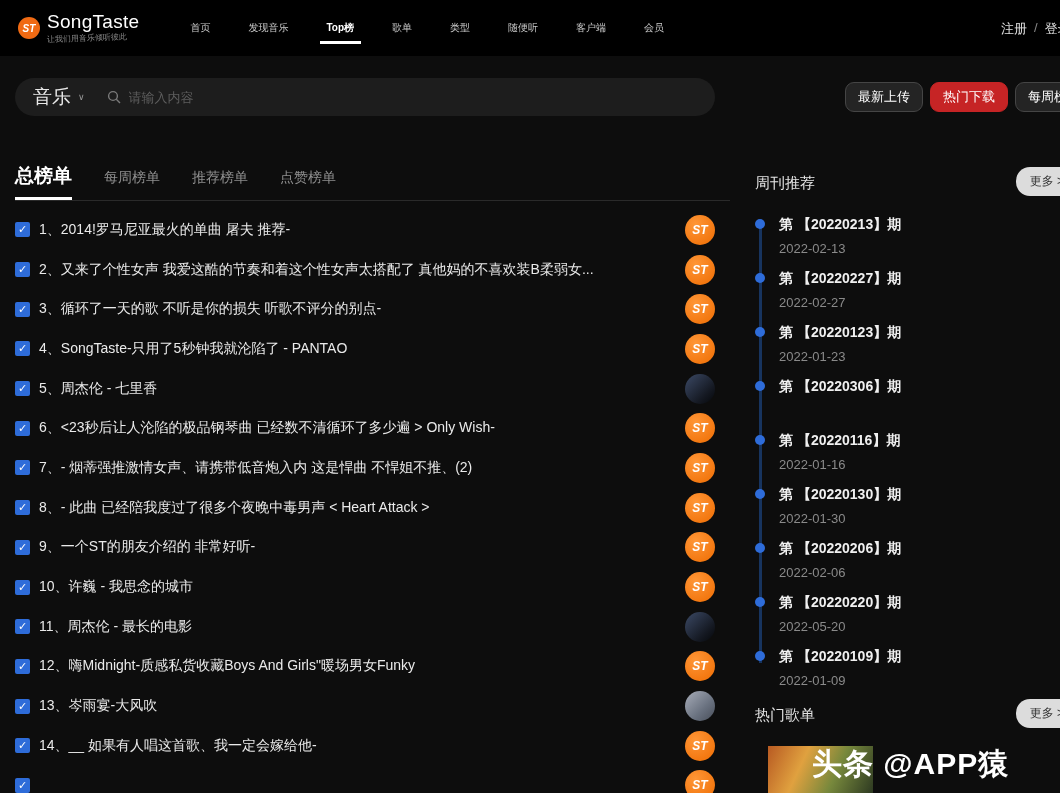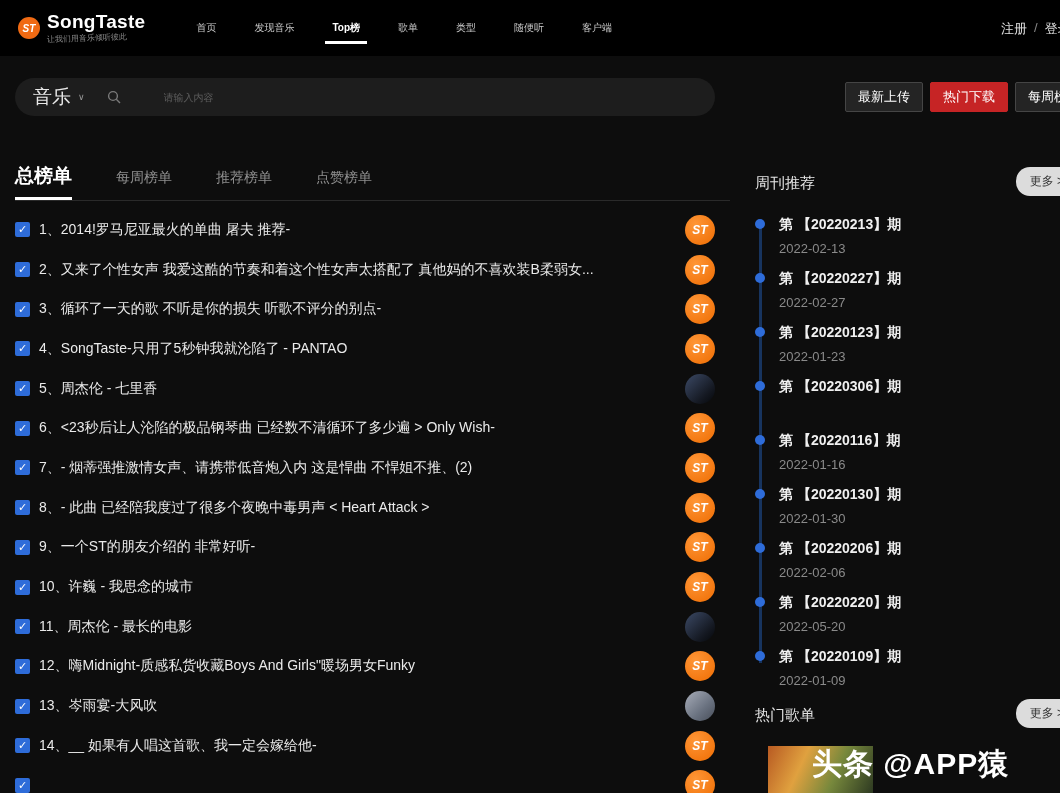--- a/index.html
+++ b/index.html
@@ -10,51 +10,51 @@
     font-family:"Liberation Sans","DejaVu Sans",sans-serif;
     color:#e6e6e6;
   }
 
   
   .header { position:relative; height:56px; background:#000; display:flex; align-items:center; padding:0 18px; z-index:3; }
   .logo { display:flex; align-items:center; gap:7px; cursor:pointer; }
   .logo-badge { width:22px; height:22px; border-radius:50%; background:#f06a13; color:#fff;
     font-size:10px; font-weight:bold; font-style:italic; display:flex; align-items:center; justify-content:center; }
   .logo-text { display:flex; flex-direction:column; }
-  .logo-name { font-size:19px; font-weight:bold; color:#fff; letter-spacing:.3px; }
+  .logo-name { font-size:19px; font-weight:normal; color:#fff; letter-spacing:.3px; }
   .logo-tagline { font-size:8px; color:#8a8a8a; margin-top:1px; transform:rotate(-2deg); transform-origin:left; }
   .nav { display:flex; margin-left:32px; height:100%; }
   .nav-item { position:relative; display:flex; align-items:center; height:100%; padding:0 19px;
     font-size:10px; color:#c9c9c9; cursor:pointer; white-space:nowrap; }
   .nav-item.active { color:#fff; font-weight:bold; }
   .nav-item.active::after { content:""; position:absolute; left:12px; right:12px; bottom:12px; height:3px; background:#fff; }
   .auth { position:absolute; left:1001px; top:20px; display:flex; gap:7px; font-size:13px; color:#e0e0e0; white-space:nowrap; }
   .auth span { cursor:pointer; }
   .auth .sep { color:#888; cursor:default; }
 
   
   .search-row { position:absolute; top:78px; left:0; width:1060px; height:40px; }
   .search-pill { position:absolute; left:15px; top:0; width:700px; height:38px; background:#1d1d1d;
     border-radius:19px; display:flex; align-items:center; padding:0 18px; }
   .search-cat { font-size:19px; color:#e8e8e8; cursor:pointer; }
   .search-chevron { font-size:9px; color:#9a9a9a; margin-left:7px; }
   .search-icon { margin-left:22px; margin-right:8px; display:flex; align-items:center; }
-  .search-input { flex:1; background:transparent; border:none; outline:none; color:#cfcfcf; font-size:10px;
-    font-family:"Liberation Sans","DejaVu Sans",sans-serif;margin-left:35px; }
+  .search-input { flex:1; background:transparent; border:none; outline:none; color:#cfcfcf; font-size:13px;
+    font-family:"Liberation Sans","DejaVu Sans",sans-serif; }
   .search-input::placeholder { color:#5d5d5d; }
   .pill-btn { position:absolute; top:4px; height:30px; padding:4px 12px; font-size:13px; color:#fff;
-    background:#242424; border:1px solid #454545; border-radius:2px; white-space:nowrap; cursor:pointer;
+    background:#242424; border:1px solid #454545; border-radius:9px; white-space:nowrap; cursor:pointer;
     font-family:"Liberation Sans","DejaVu Sans",sans-serif; }
   .btn-latest { left:845px; }
   .btn-hot { left:930px; background:#c62425; border-color:#c62425; }
   .btn-weekly { left:1015px; }
 
   
   .left-col { position:absolute; left:15px; top:163px; width:700px; }
-  .tabs { display:flex; align-items:baseline; gap:44px; }
+  .tabs { display:flex; align-items:baseline; gap:32px; }
   .tab { font-size:14px; color:#8f8f8f; cursor:pointer; white-space:nowrap; }
   .tab.active { position:relative; font-size:19px; font-weight:bold; color:#fff; padding-bottom:11px; }
   .tab.active::after { content:""; position:absolute; left:0; right:0; bottom:0; height:3px; background:#fff; }
   .tab-divider { width:715px; height:1px; background:#2a2a2a; }
   .song-list { margin-top:9px; }
   .song-row { height:39.7px; display:flex; align-items:center; gap:9px; cursor:pointer; }
   .checkbox { width:15px; height:15px; flex:none; border-radius:2px; background:#2e6cd9; color:#fff;
     font-size:11px; line-height:15px; text-align:center; cursor:pointer; }
   .song-text { font-size:14px; color:#eaeaea; white-space:nowrap; overflow:hidden; max-width:630px; }
   .avatar { width:30px; height:30px; flex:none; margin-left:auto; border-radius:50%;
@@ -97,20 +97,21 @@
     </div>
   </div>
   <div class="nav">
     <a class="nav-item">首页</a>
     <a class="nav-item">发现音乐</a>
     <a class="nav-item active">Top榜</a>
     <a class="nav-item">歌单</a>
     <a class="nav-item">类型</a>
     <a class="nav-item">随便听</a>
     <a class="nav-item">客户端</a>
+    <a class="nav-item">会员</a>
   </div>
   <div class="auth">
     <span>注册</span>
     <span class="sep">/</span>
     <span>登录</span>
   </div>
 </div>
 
 <div class="search-row">
   <div class="search-pill">

